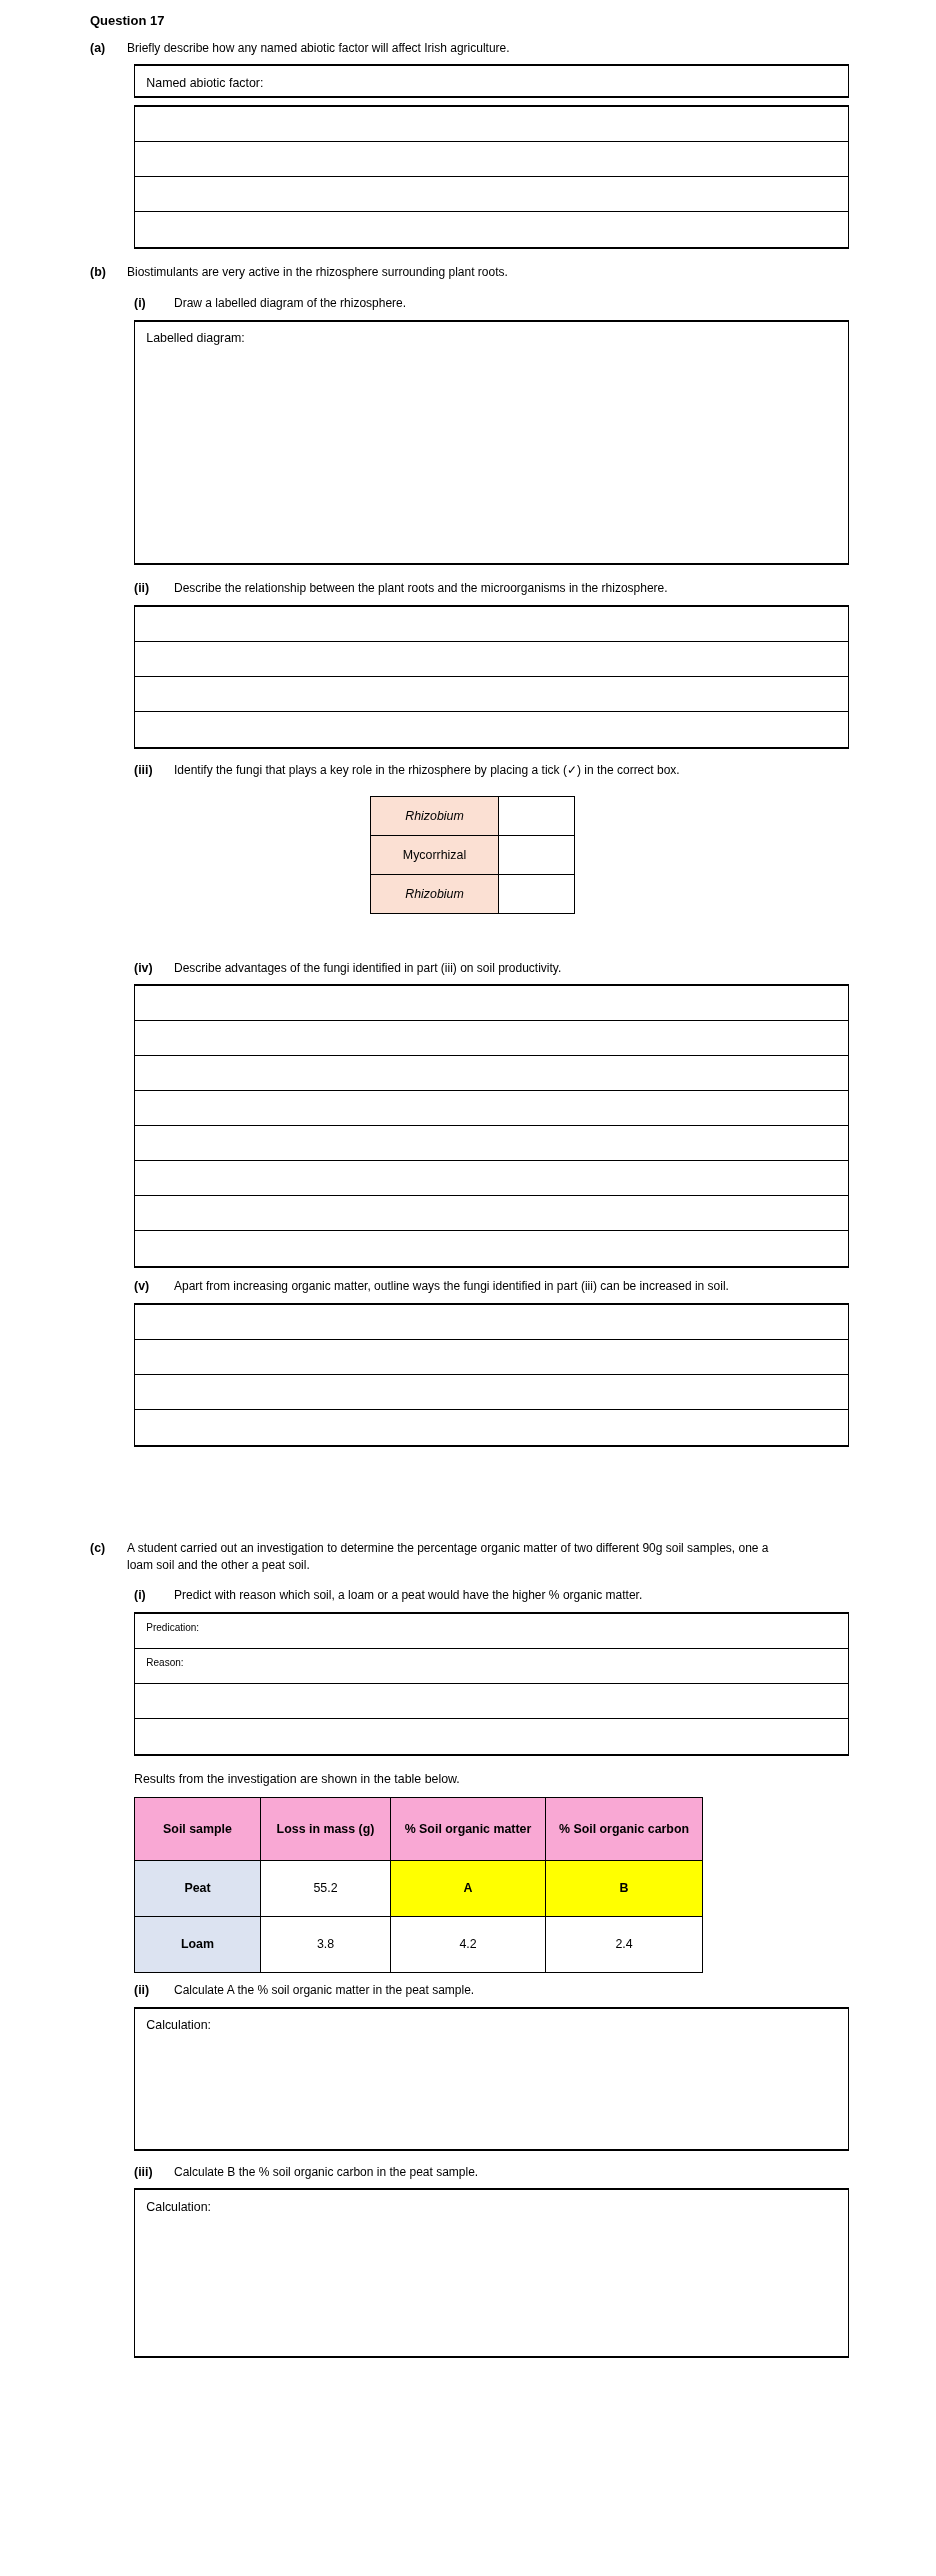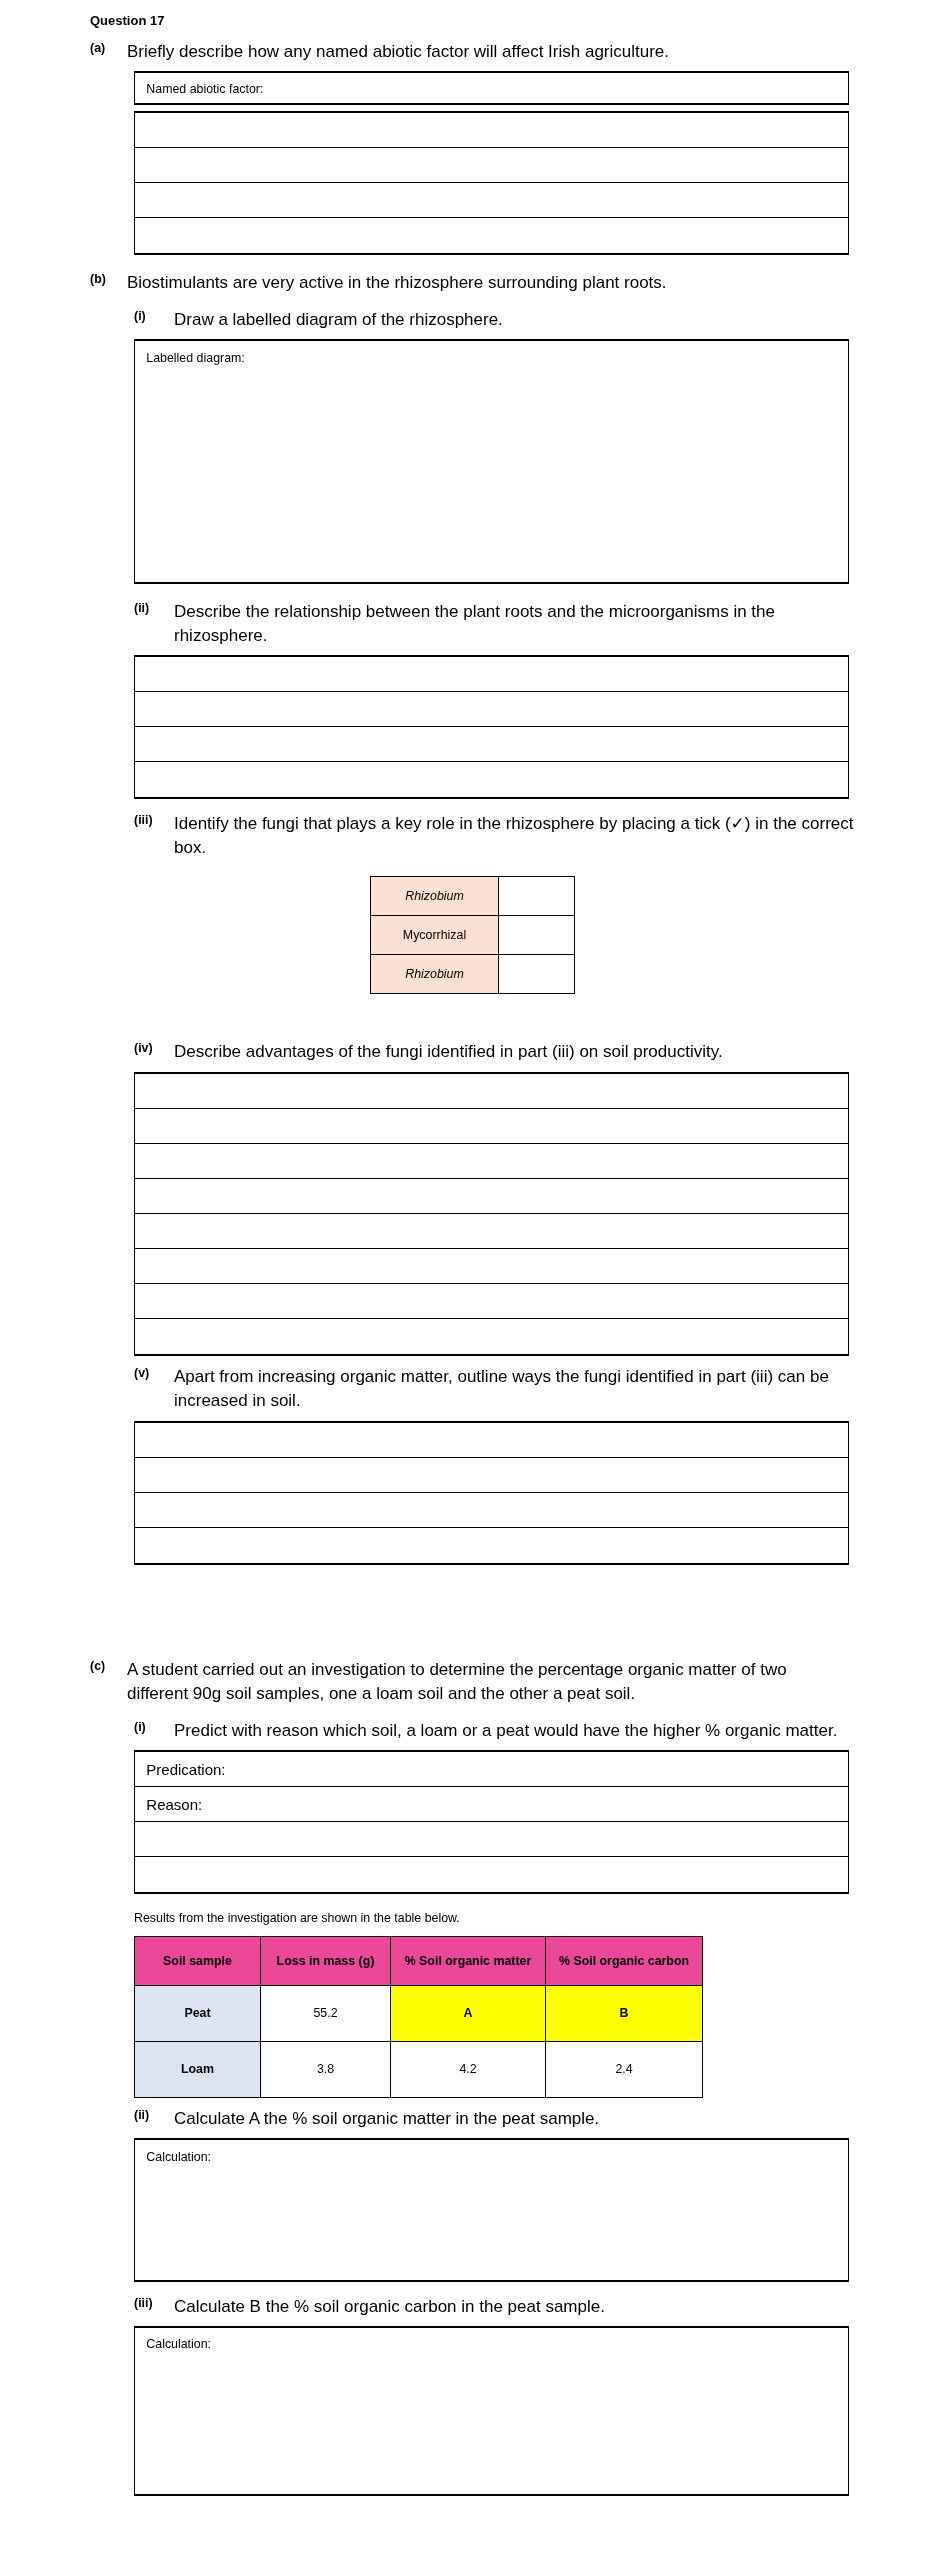--- a/index.html
+++ b/index.html
@@ -49,21 +49,21 @@
   .part-label {
     font-size: 12.4px;
     font-weight: bold;
     flex: 0 0 auto;
     line-height: 1.42;
   }
   .part.lvl-a .part-label { width: 37px; }
   .part.lvl-b .part-label { width: 40px; }
 
   .part-text {
-    font-size: 17px;
+    font-size: 12px;
     line-height: 1.42;
     flex: 1 1 auto;
   }
   .part.lvl-a .part-text { max-width: 665px; }
   .part.lvl-b .part-text { max-width: 680px; }
 
   .plain-note {
     font-size: 12.4px;
     margin-left: 134px;
     line-height: 1.42;
@@ -79,21 +79,21 @@
     border-bottom-width: 2.1px;
     background: #fff;
   }
   .ans-line {
     height: 35px;
     border-bottom: 0.5px solid #000;
   }
   .ans-line:last-child { border-bottom: none; }
   .ans-line.labelled {
     padding: 7.2px 0 0 11.3px;
-    font-size: 15px;
+    font-size: 10px;
     line-height: 1.3;
   }
   .ans-box-single {
     margin-left: 134px;
     width: 715px;
     border: 0.5px solid #000;
     border-top-width: 2.1px;
     border-bottom-width: 2.1px;
     background: #fff;
   }
@@ -145,23 +145,23 @@
     width: 567px;
   }
   table.results th, table.results td {
     border: 0.5px solid #000;
     font-size: 12.4px;
     text-align: center;
     vertical-align: middle;
     line-height: 1.3;
   }
   table.results thead th {
-    background: #ec4899;
-    font-weight: bold;
-    height: 49px;
+    background: #f9a8d4;
+    font-weight: bold;
+    height: 63px;
     padding: 2.1px 3.1px;
   }
   table.results tbody td {
     height: 56px;
     font-weight: normal;
   }
   table.results tbody td.sample {
     background: #dce3f1;
     font-weight: bold;
   }

